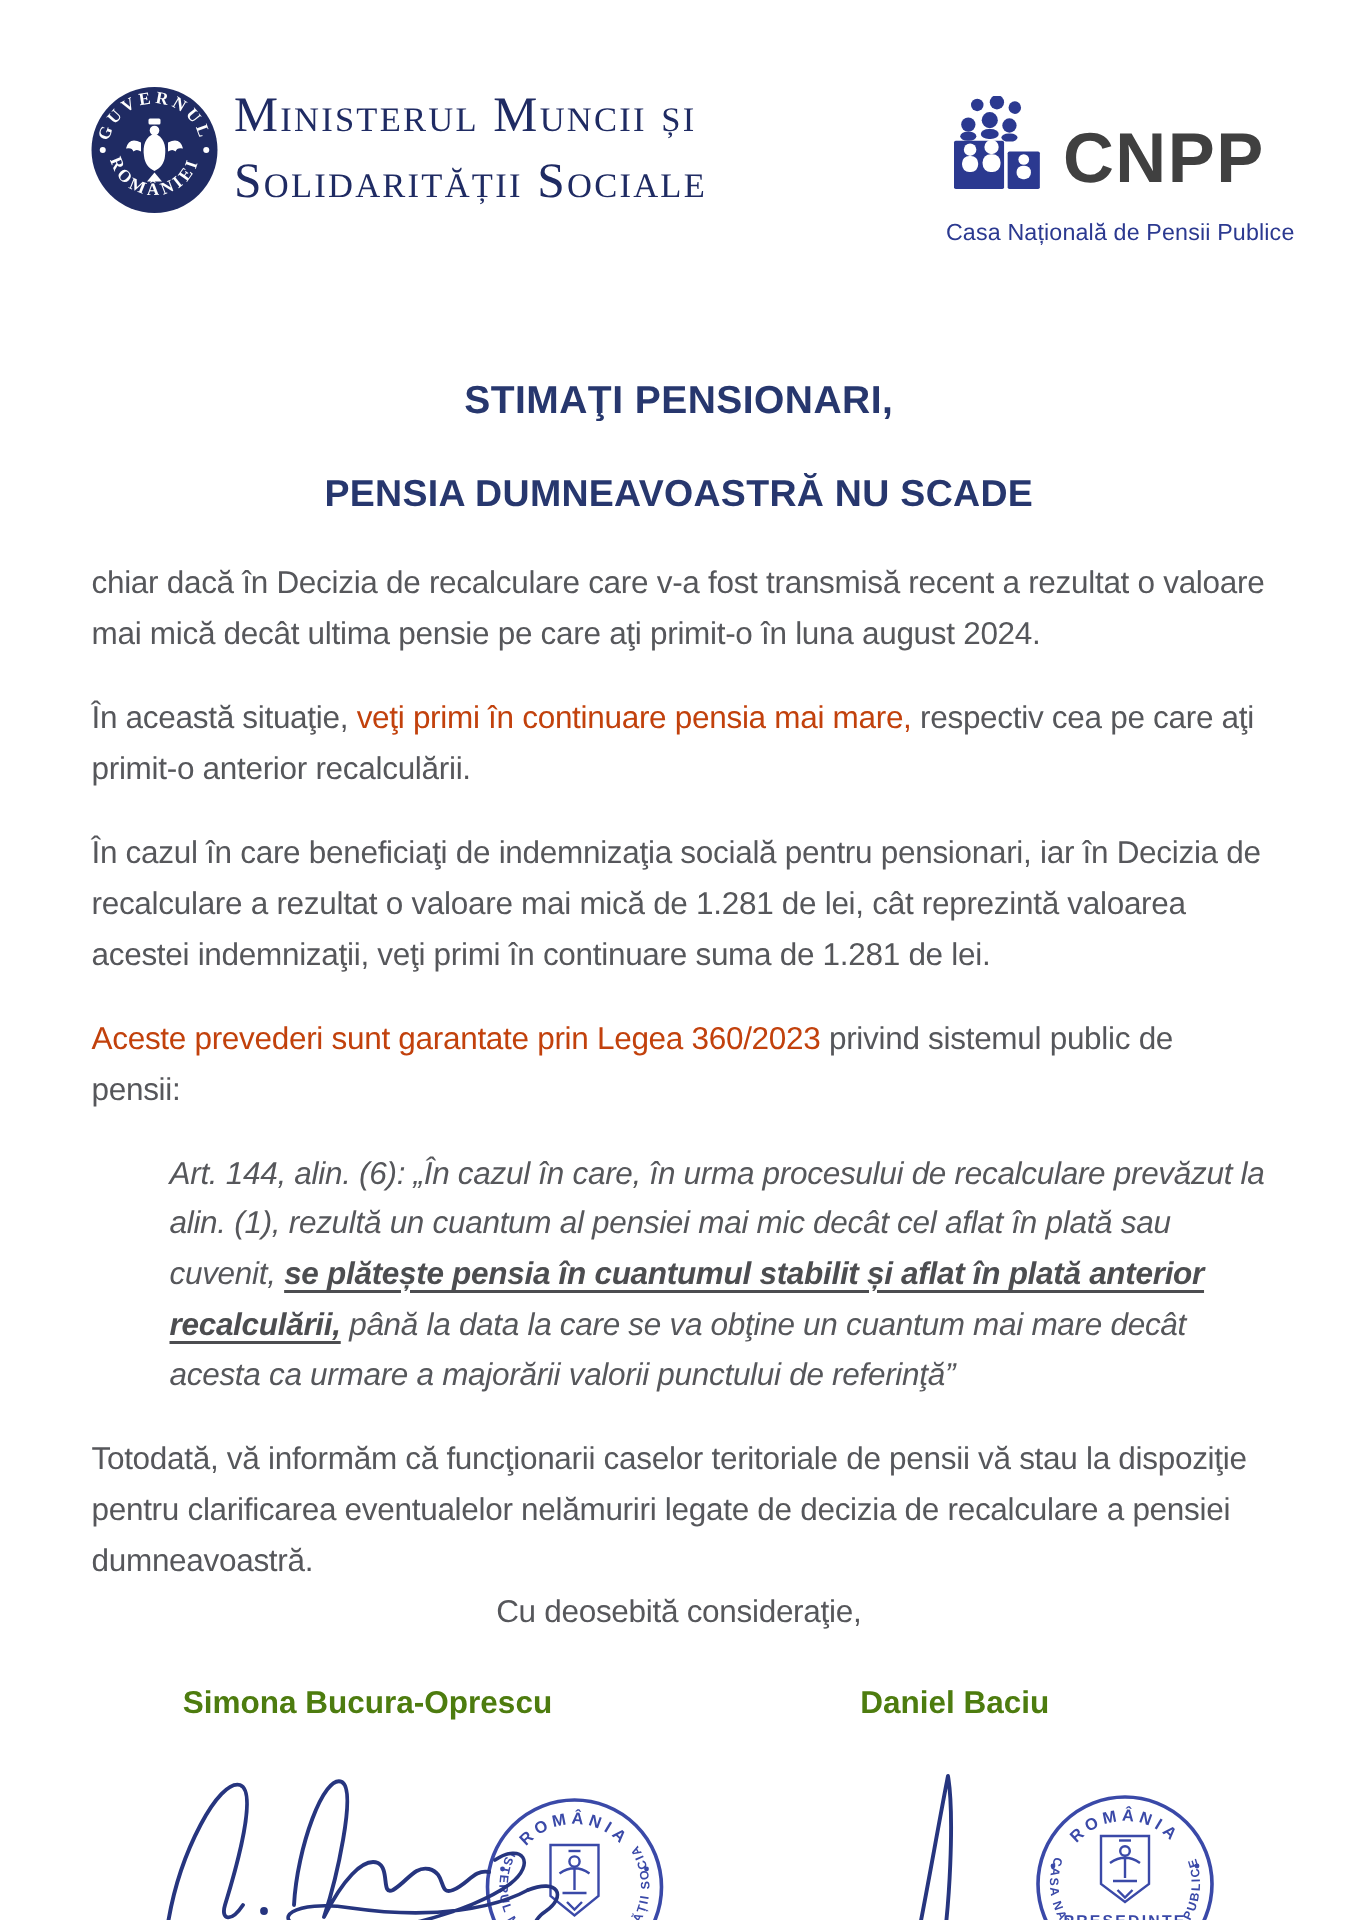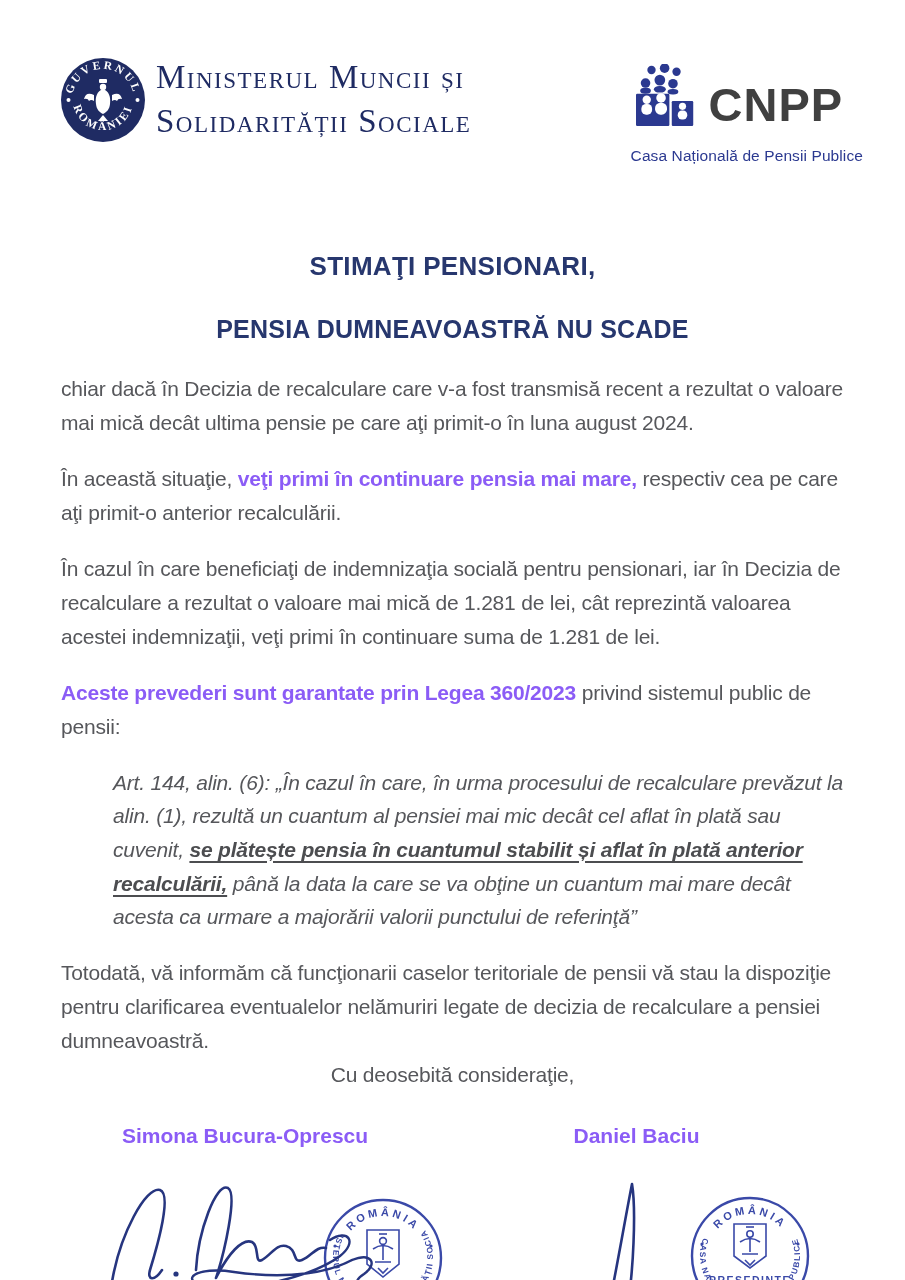--- a/index.html
+++ b/index.html
@@ -63,40 +63,40 @@
   .intro { margin-top: 38px; text-indent: 56px; }
   .headline {
     margin-top: 22px;
     text-align: center;
     font-size: 25px;
     font-weight: 700;
     letter-spacing: 0.2px;
     color: #27376e;
   }
   .para { margin-top: 22px; }
-  .b { font-weight: 700; color: #8b5cf6; }
+  .b { font-weight: 400; color: #c2410c; }
   .quote {
     margin: 22px 0 0 52px;
     font-style: italic;
     line-height: 1.6;
   }
   .quote .bu {
     font-weight: 700;
     text-decoration: underline;
     text-decoration-thickness: 2px;
     text-underline-offset: 4px;
     color: #4c4d50;
   }
   .closing { text-align: center; }
   
   .sig-block { position: relative; margin-top: 32px; height: 250px; }
   .sig-row { display: flex; padding: 0 61px; }
   .sig-col-left  { flex: 0 0 47%; text-align: center; }
   .sig-col-right { flex: 0 0 53%; text-align: center; }
-  .sig-name  { font-size: 21px; font-weight: 700; color: #8b5cf6; }
+  .sig-name  { font-size: 21px; font-weight: 700; color: #4d7c0f; }
   .overlay {
     position: absolute;
     left: 0; top: 0;
     width: 905px; height: 250px;
     pointer-events: none;
   }
   
   .seal-arc   { font-family: "Liberation Serif", serif; font-size: 11.5px; font-weight: 700; letter-spacing: 2.5px; fill: #ffffff; }
   .stamp-line { stroke: #3a49a8; fill: none; }
   .stamp-arc-top  { font-size: 11px; font-weight: 700; letter-spacing: 3px;   fill: #3a49a8; font-family: "Liberation Sans", sans-serif; }

